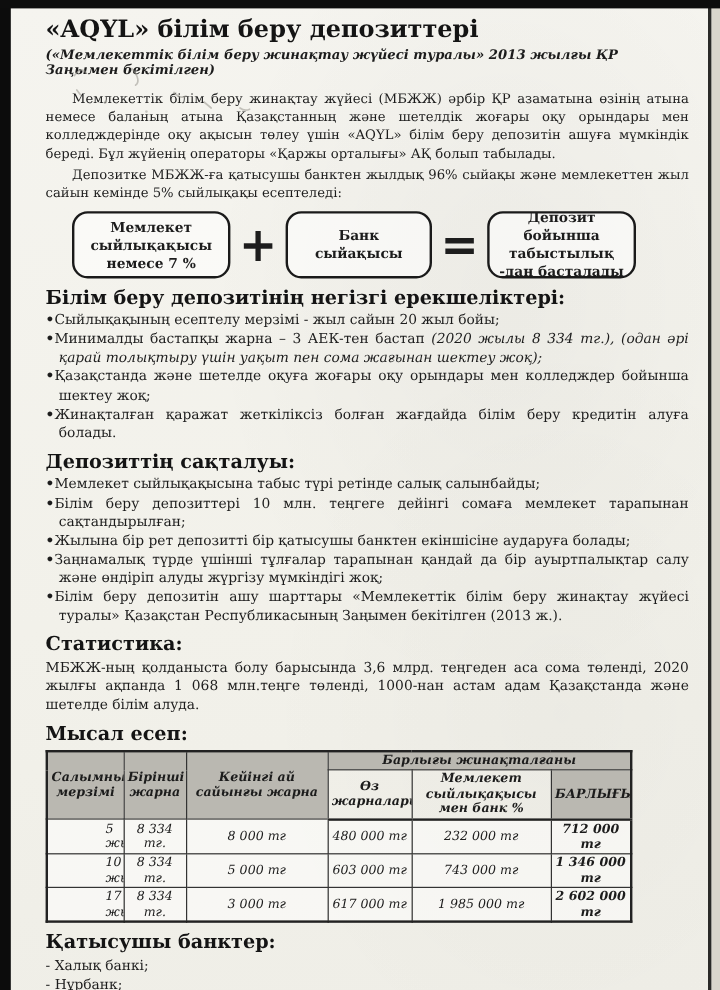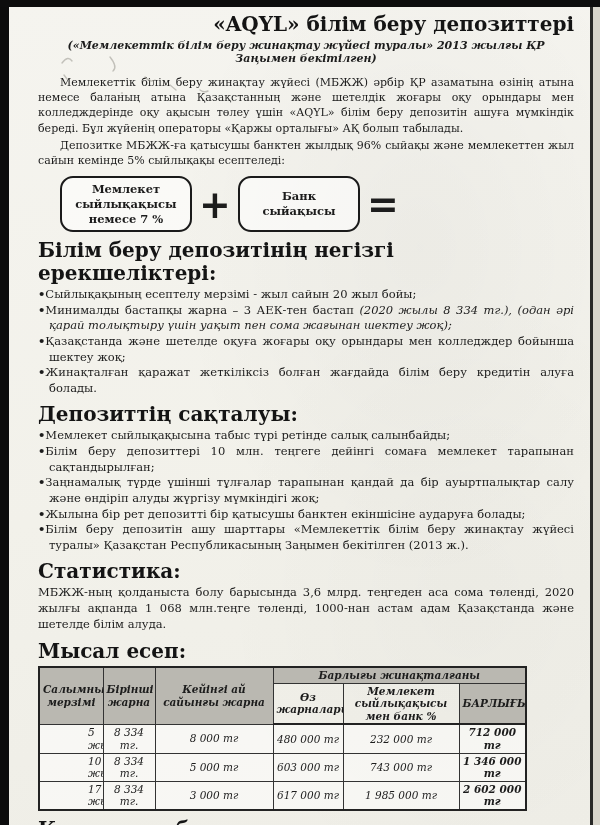--- a/index.html
+++ b/index.html
@@ -10,33 +10,33 @@
           radial-gradient(ellipse at 70% 30%, rgba(0,0,0,0.030), transparent 42%),
           radial-gradient(ellipse at 78% 72%, rgba(0,0,0,0.025), transparent 38%),
           linear-gradient(175deg,#f5f4ef 0%,#f2f1ea 60%,#efeee7 100%);}
   .edge-top{position:absolute;top:0;left:0;width:100%;height:7px;background:#0d0d0d;z-index:5;}
   .edge-left{position:absolute;top:0;left:0;width:9px;height:100%;background:#0c0c0c;z-index:4;}
   .edge-right-band{position:absolute;top:0;right:0;width:7px;height:100%;background:#d9d6cc;z-index:3;}
   .edge-right-line{position:absolute;top:0;right:7px;width:3px;height:100%;background:#2a2a28;z-index:3;}
   .scribble{position:absolute;left:50px;top:45px;opacity:.55;z-index:2;}
   .content{position:relative;z-index:1;padding:13px 26px 0 38px;}
 
-  h1{margin:0;text-align:right;font-size:20px;line-height:1.15;font-weight:bold;color:#141414;}
-  .subtitle{margin:3px 0 10px;text-align:center;font-size:11px;font-weight:bold;font-style:italic;}
+  h1{margin:0;text-align:left;font-size:20px;line-height:1.15;font-weight:bold;color:#141414;}
+  .subtitle{margin:3px 0 10px;font-size:11px;font-weight:bold;font-style:italic;}
   .para{margin:0 0 2px;font-size:11px;line-height:1.38;text-align:justify;text-indent:22px;}
   .formula{display:flex;align-items:center;margin:8px 0 4px 22px;}
   .fbox{border:2px solid #1a1a1a;border-radius:13px;background:rgba(255,255,255,.55);
         display:flex;align-items:center;justify-content:center;text-align:center;
         font-weight:bold;font-size:11.5px;line-height:1.3;height:56px;padding:2px 8px;box-sizing:border-box;}
   .fbox.b1{width:132px;}
   .fbox.b2{width:122px;}
   .fbox.b3{width:124px;}
   .op{width:46px;text-align:center;font-family:"DejaVu Sans","Liberation Sans",sans-serif;
       font-weight:900;font-size:38px;color:#1d1d1d;transform:scaleY(1.05);line-height:1;}
-  h2{margin:7px 0 2px;font-size:20px;line-height:1.15;font-weight:bold;color:#141414;}
+  h2{margin:7px 0 2px;font-size:16px;line-height:1.15;font-weight:bold;color:#141414;}
   .bullet{margin:0;font-size:11.5px;line-height:1.36;text-align:justify;padding-left:11px;text-indent:-11px;}
   .bullet::before{content:"\2022 ";font-weight:bold;}
   .it{font-style:italic;}
   .plain{margin:0;font-size:11.5px;line-height:1.38;text-align:justify;}
 
   table{border-collapse:collapse;table-layout:fixed;width:487px;margin:3px 0 4px;
         font-size:10.5px;line-height:1.2;border:2px solid #222;}
   th,td{border:1px solid #333;padding:1px 3px;overflow:hidden;font-style:italic;}
   th{font-weight:bold;text-align:center;}
   .gray{background:#bab8b1;}
@@ -66,33 +66,34 @@
     <div class="subtitle">(«Мемлекеттік білім беру жинақтау жүйесі туралы» 2013 жылғы ҚР Заңымен бекітілген)</div>
 
     <p class="para">Мемлекеттік білім беру жинақтау жүйесі (МБЖЖ) әрбір ҚР азаматына өзінің атына немесе баланың атына Қазақстанның және шетелдік жоғары оқу орындары мен колледждерінде оқу ақысын төлеу үшін «AQYL» білім беру депозитін ашуға мүмкіндік береді. Бұл жүйенің операторы «Қаржы орталығы» АҚ болып табылады.</p>
     <p class="para">Депозитке МБЖЖ-ға қатысушы банктен жылдық 96% сыйақы және мемлекеттен жыл сайын кемінде 5% сыйлықақы есептеледі:</p>
 
     <div class="formula">
       <div class="fbox b1">Мемлекет сыйлықақысы немесе 7 %</div>
       <div class="op">+</div>
       <div class="fbox b2">Банк сыйақысы</div>
       <div class="op">=</div>
+      <div class="fbox b3">Депозит бойынша табыстылық -дан басталады</div>
     </div>
 
     <h2>Білім беру депозитінің негізгі ерекшеліктері:</h2>
     <p class="bullet"><span>Сыйлықақының есептелу мерзімі - жыл сайын 20 жыл бойы;</span></p>
     <p class="bullet"><span>Минималды бастапқы жарна – 3 АЕК-тен бастап </span><span class="it">(2020 жылы 8 334 тг.), (одан әрі қарай толықтыру үшін уақыт пен сома жағынан шектеу жоқ);</span></p>
     <p class="bullet"><span>Қазақстанда және шетелде оқуға жоғары оқу орындары мен колледждер бойынша шектеу жоқ;</span></p>
     <p class="bullet"><span>Жинақталған қаражат жеткіліксіз болған жағдайда білім беру кредитін алуға болады.</span></p>
 
     <h2>Депозиттің сақталуы:</h2>
     <p class="bullet"><span>Мемлекет сыйлықақысына табыс түрі ретінде салық салынбайды;</span></p>
     <p class="bullet"><span>Білім беру депозиттері 10 млн. теңгеге дейінгі сомаға мемлекет тарапынан сақтандырылған;</span></p>
+    <p class="bullet"><span>Жылына бір рет депозитті бір қатысушы банктен екіншісіне аударуға болады;</span></p>
     <p class="bullet"><span>Заңнамалық түрде үшінші тұлғалар тарапынан қандай да бір ауыртпалықтар салу және өндіріп алуды жүргізу мүмкіндігі жоқ;</span></p>
-    <p class="bullet"><span>Жылына бір рет депозитті бір қатысушы банктен екіншісіне аударуға болады;</span></p>
     <p class="bullet"><span>Білім беру депозитін ашу шарттары «Мемлекеттік білім беру жинақтау жүйесі туралы» Қазақстан Республикасының Заңымен бекітілген (2013 ж.).</span></p>
 
     <h2>Статистика:</h2>
     <p class="plain">МБЖЖ-ның қолданыста болу барысында 3,6 млрд. теңгеден аса сома төленді, 2020 жылғы ақпанда 1 068 млн.теңге төленді, 1000-нан астам адам Қазақстанда және шетелде білім алуда.</p>
 
     <h2>Мысал есеп:</h2>
     <table>
       <colgroup>
         <col style="width:64px">
           <col style="width:52px">

